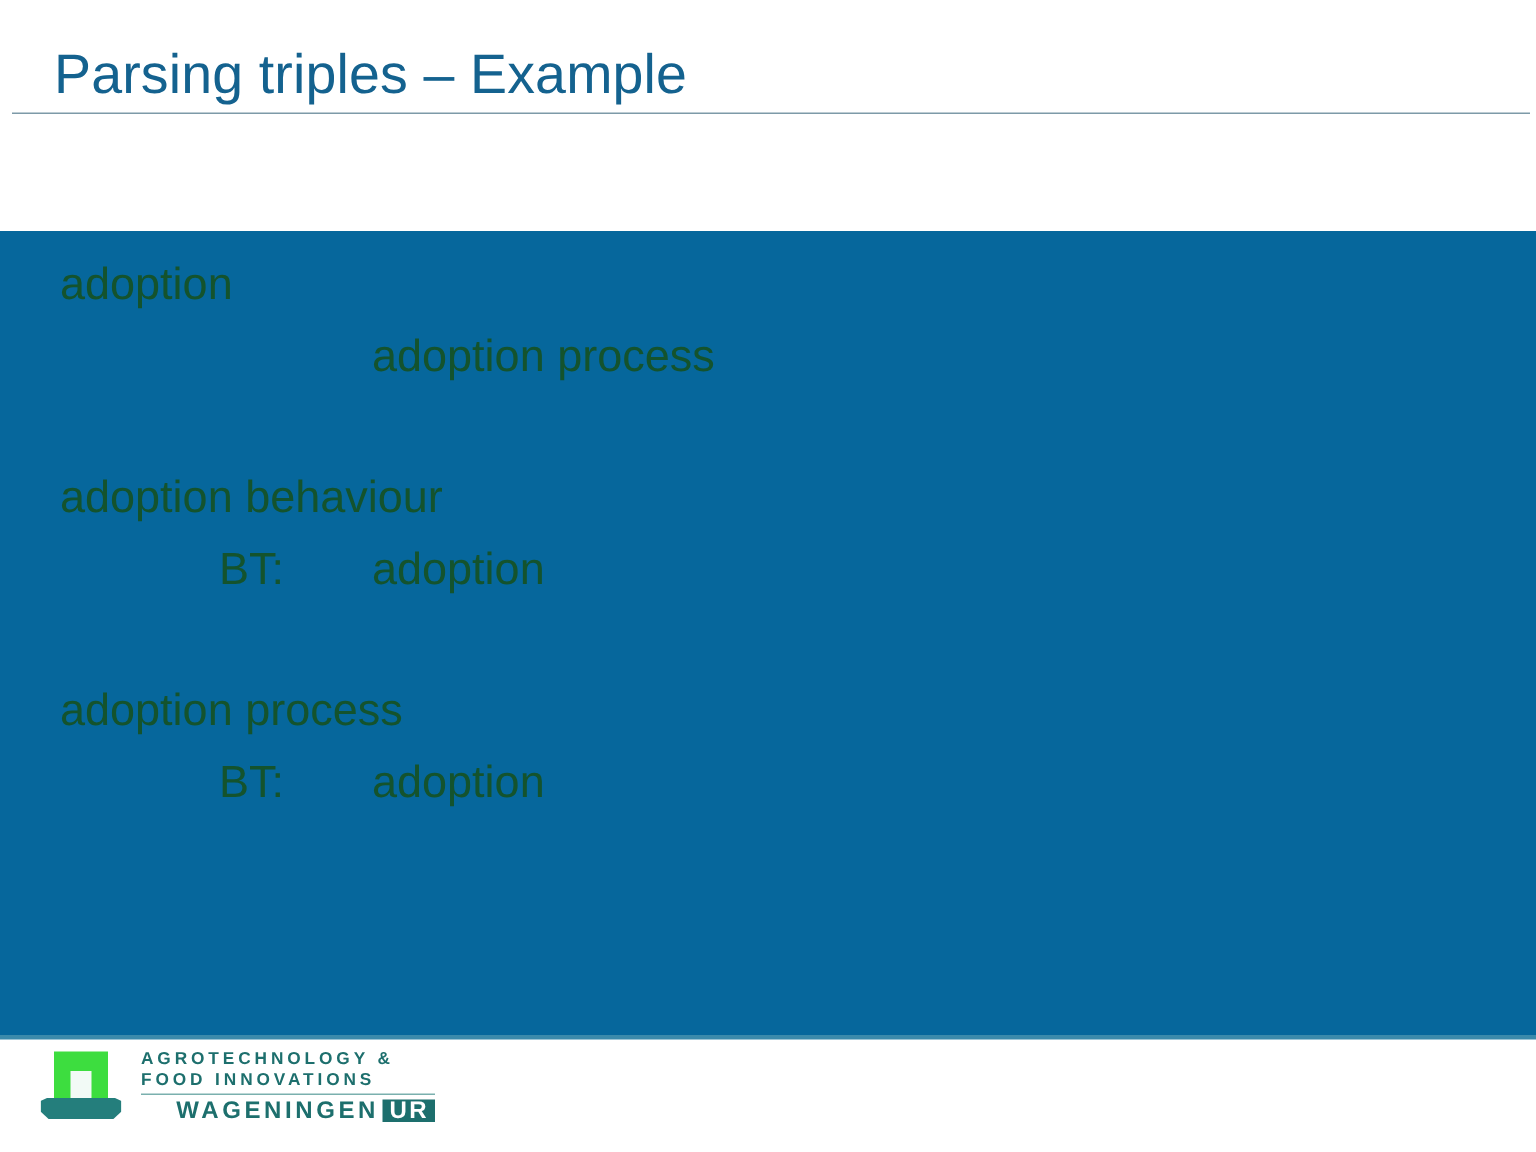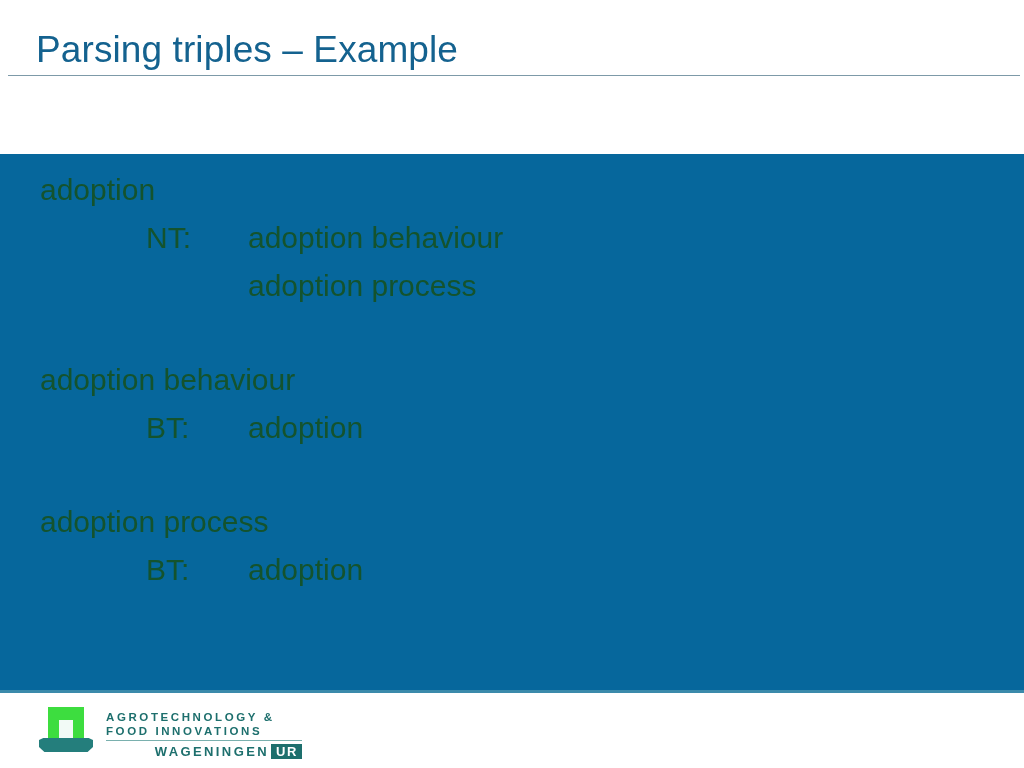--- a/index.html
+++ b/index.html
@@ -102,25 +102,25 @@
     display: inline-block;
     vertical-align: top;
   }
   .rel-row.continuation {
     padding-left: 208px;   
   }
 
   
   .footer-logo {
     position: absolute;
-    left: 38px;
+    left: 26px;
     top: 699px;
     height: 60px;
     display: flex;
-    align-items: flex-end;
+    align-items: flex-start;
   }
   .logo-mark {
     position: relative;
     width: 56px;
     height: 54px;
     flex: 0 0 auto;
   }
   .logo-mark .arch {
     position: absolute;
     left: 10px;
@@ -157,21 +157,21 @@
     line-height: 14px;
     white-space: nowrap;
   }
   .logo-rule {
     width: 196px;
     height: 1px;
     background: #7ab0ae;
     margin: 2px 0 3px 0;
   }
   .logo-line3 {
-    font-size: 13px;
+    font-size: 16px;
     font-weight: bold;
     letter-spacing: 2.4px;
     line-height: 13px;
     white-space: nowrap;
     text-align: right;
     width: 196px;
   }
   .ur-badge {
     display: inline-block;
     background: #1d6f6d;
@@ -191,23 +191,20 @@
     <div class="title-rule"></div>
   </div>
 
   <div class="content-panel"></div>
   <div class="panel-bottom-edge"></div>
 
   <div class="entries">
 
     <div class="entry">
       <span class="term">adoption</span>
-      <span class="rel-row">
-        <span class="rel-tag">NT:</span><span class="rel-val">adoption behaviour</span>
-      </span>
       <span class="rel-row continuation">adoption process</span>
     </div>
 
     <div class="entry">
       <span class="term">adoption behaviour</span>
       <span class="rel-row">
         <span class="rel-tag">BT:</span><span class="rel-val">adoption</span>
       </span>
     </div>
 

